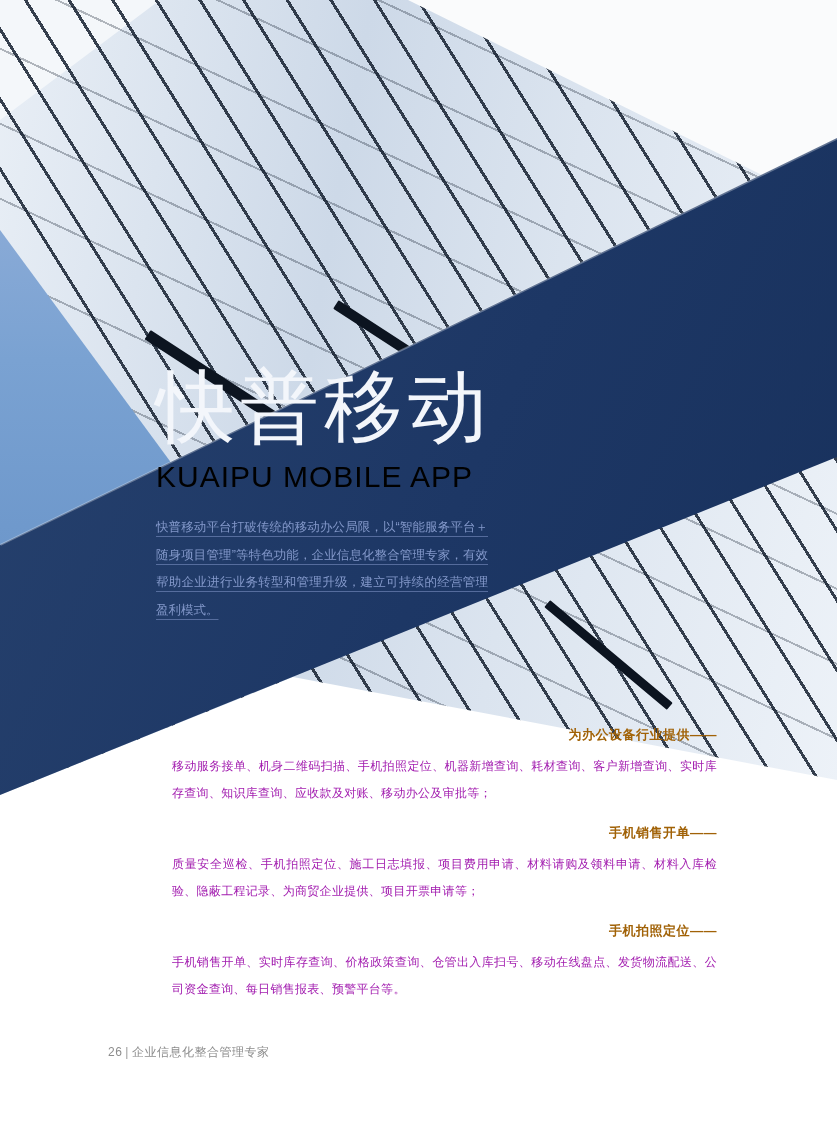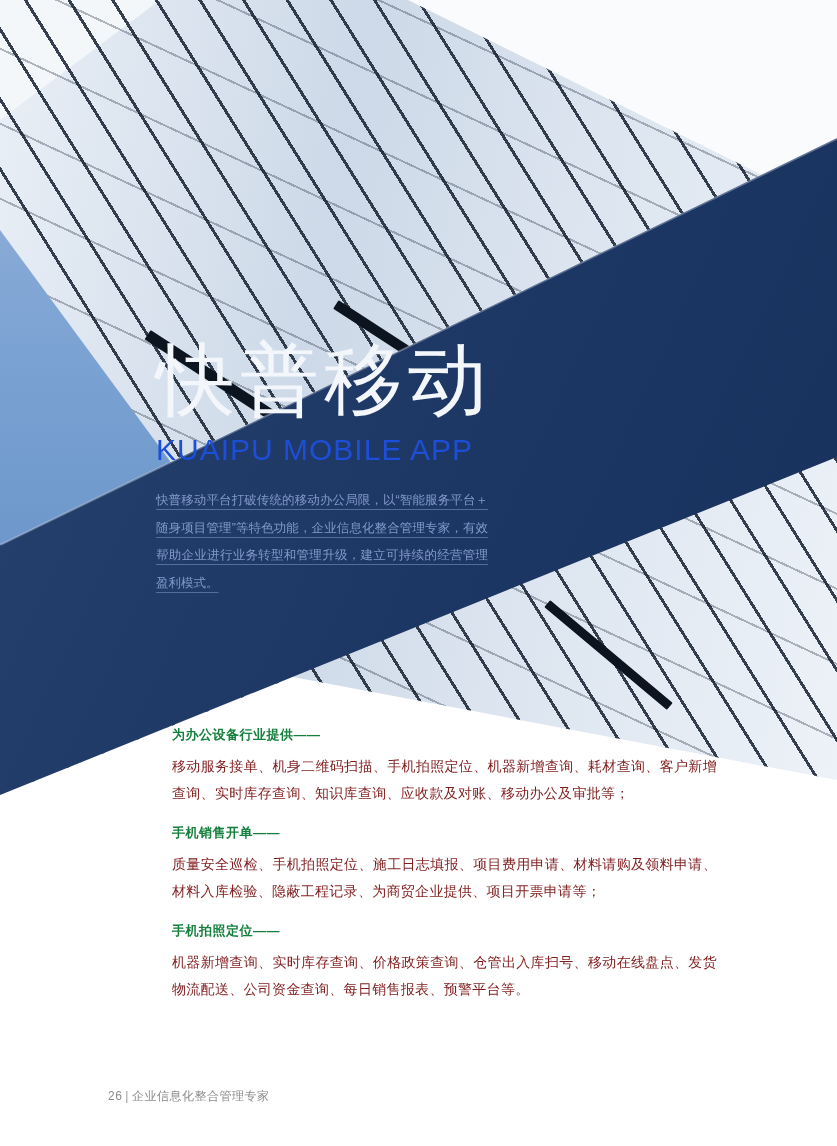--- a/index.html
+++ b/index.html
@@ -45,48 +45,48 @@
   .band{
     position:absolute; left:0; top:0; width:837px; height:900px;
     clip-path:polygon(0 545px, 837px 138px, 837px 457px, 0 795px);
     background:linear-gradient(115deg,#28436f 0%,#1d3765 55%,#17305b 100%);
   }
   .band-edge{
     position:absolute; left:0; top:544px; width:935px; height:2px;
     background:rgba(255,255,255,.30); transform-origin:0 0; transform:rotate(-25.9deg);
   }
   
-  .hero{position:absolute; left:156px; top:340px; width:600px;}
+  .hero{position:absolute; left:156px; top:367px; width:600px;}
   .hero h1{
     margin:0; font-size:79px; line-height:1; font-weight:500;
     color:#f3f6fb; letter-spacing:5px;
   }
   .hero .sub{
     margin-top:14px; font-size:30px; font-weight:400;
-    color:#1d4ed8; letter-spacing:1px;
+    color:#000000; letter-spacing:1px;
   }
   .hero .intro{
     width:332px; margin:20px 0 0 0; font-size:12.5px; line-height:27.5px;
     color:#8398ca; text-align:justify;
     text-decoration:underline; text-decoration-thickness:1px;
     text-decoration-color:rgba(131,152,202,.55); text-underline-offset:5px;
   }
   
   .content{position:absolute; left:172px; top:726px; width:545px;}
   .content h3{
-    margin:0; font-size:13px; font-weight:bold; color:#15803d; letter-spacing:.5px;
+    margin:0; font-size:13px; font-weight:bold; color:#a16207; letter-spacing:.5px;text-align:right;
   }
   .content p{
-    margin:9px 0 17px 0; font-size:14px; line-height:27px; color:#7f1d1d;
+    margin:9px 0 17px 0; font-size:12px; line-height:27px; color:#a21caf;
     letter-spacing:.3px; text-align:justify;
   }
   .content section:last-child p{margin-bottom:0;}
   
   .footer{
-    position:absolute; left:108px; top:1088px; font-size:12px;
+    position:absolute; left:108px; top:1044px; font-size:12px;
     color:#8c8c8c; letter-spacing:.5px;
   }
   .footer .div{margin:0 3px; color:#9a9a9a;}
 </style>
 </head>
 <body>
 
 <div class="page">
 
   <div class="photo">
@@ -114,21 +114,21 @@
     <section>
       <h3>为办公设备行业提供——</h3>
       <p>移动服务接单、机身二维码扫描、手机拍照定位、机器新增查询、耗材查询、客户新增查询、实时库存查询、知识库查询、应收款及对账、移动办公及审批等；</p>
     </section>
     <section>
       <h3>手机销售开单——</h3>
       <p>质量安全巡检、手机拍照定位、施工日志填报、项目费用申请、材料请购及领料申请、材料入库检验、隐蔽工程记录、为商贸企业提供、项目开票申请等；</p>
     </section>
     <section>
       <h3>手机拍照定位——</h3>
-      <p>机器新增查询、实时库存查询、价格政策查询、仓管出入库扫号、移动在线盘点、发货物流配送、公司资金查询、每日销售报表、预警平台等。</p>
+      <p>手机销售开单、实时库存查询、价格政策查询、仓管出入库扫号、移动在线盘点、发货物流配送、公司资金查询、每日销售报表、预警平台等。</p>
     </section>
   </div>
 
   <div class="footer">
     <span>26</span><span class="div">|</span><span>企业信息化整合管理专家</span>
   </div>
 
 </div>
 
 </body></html>

